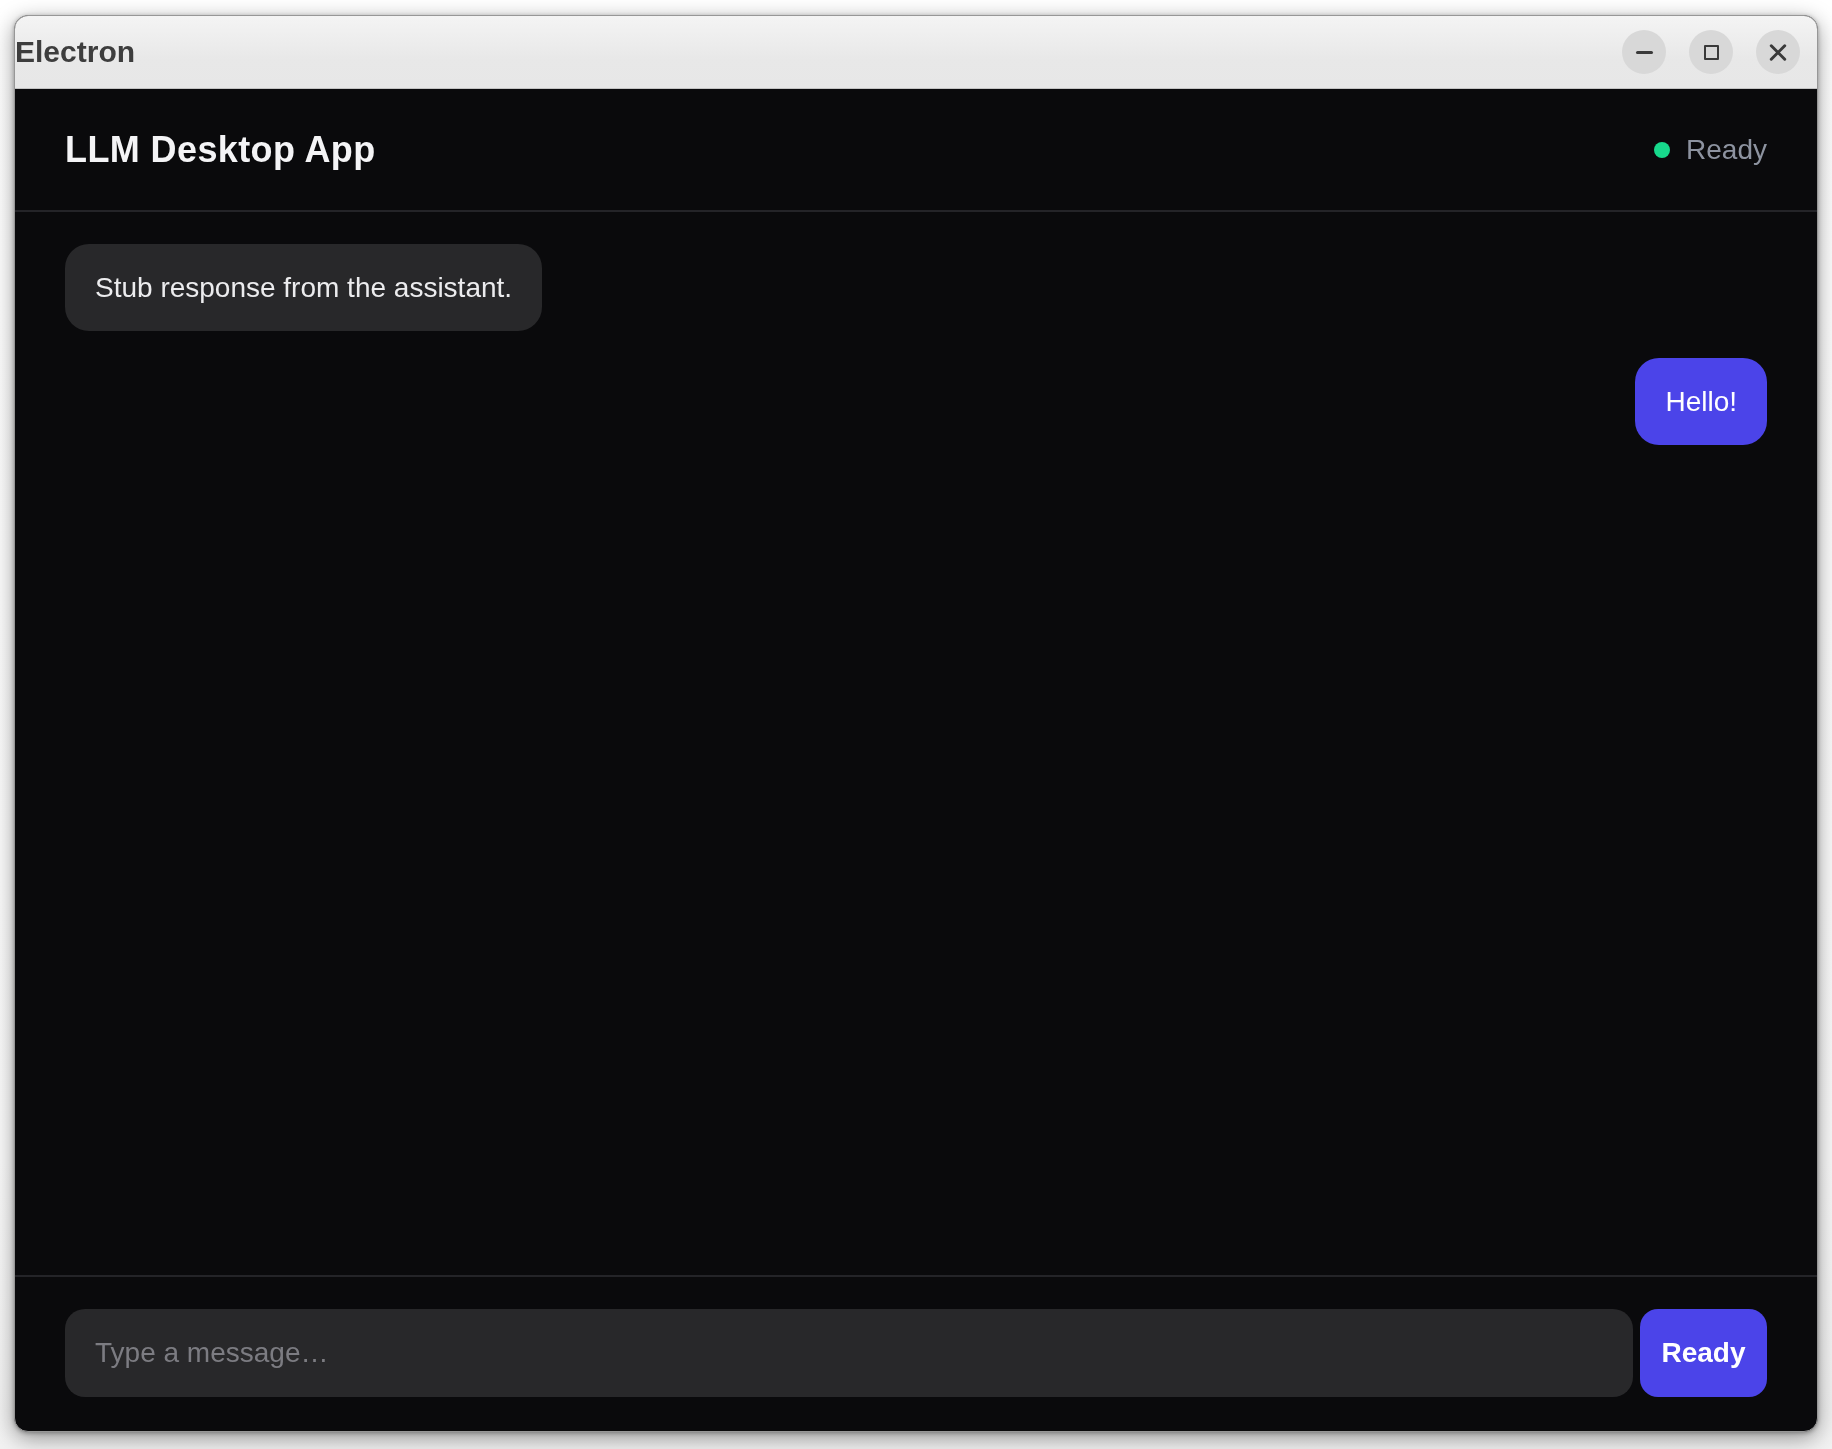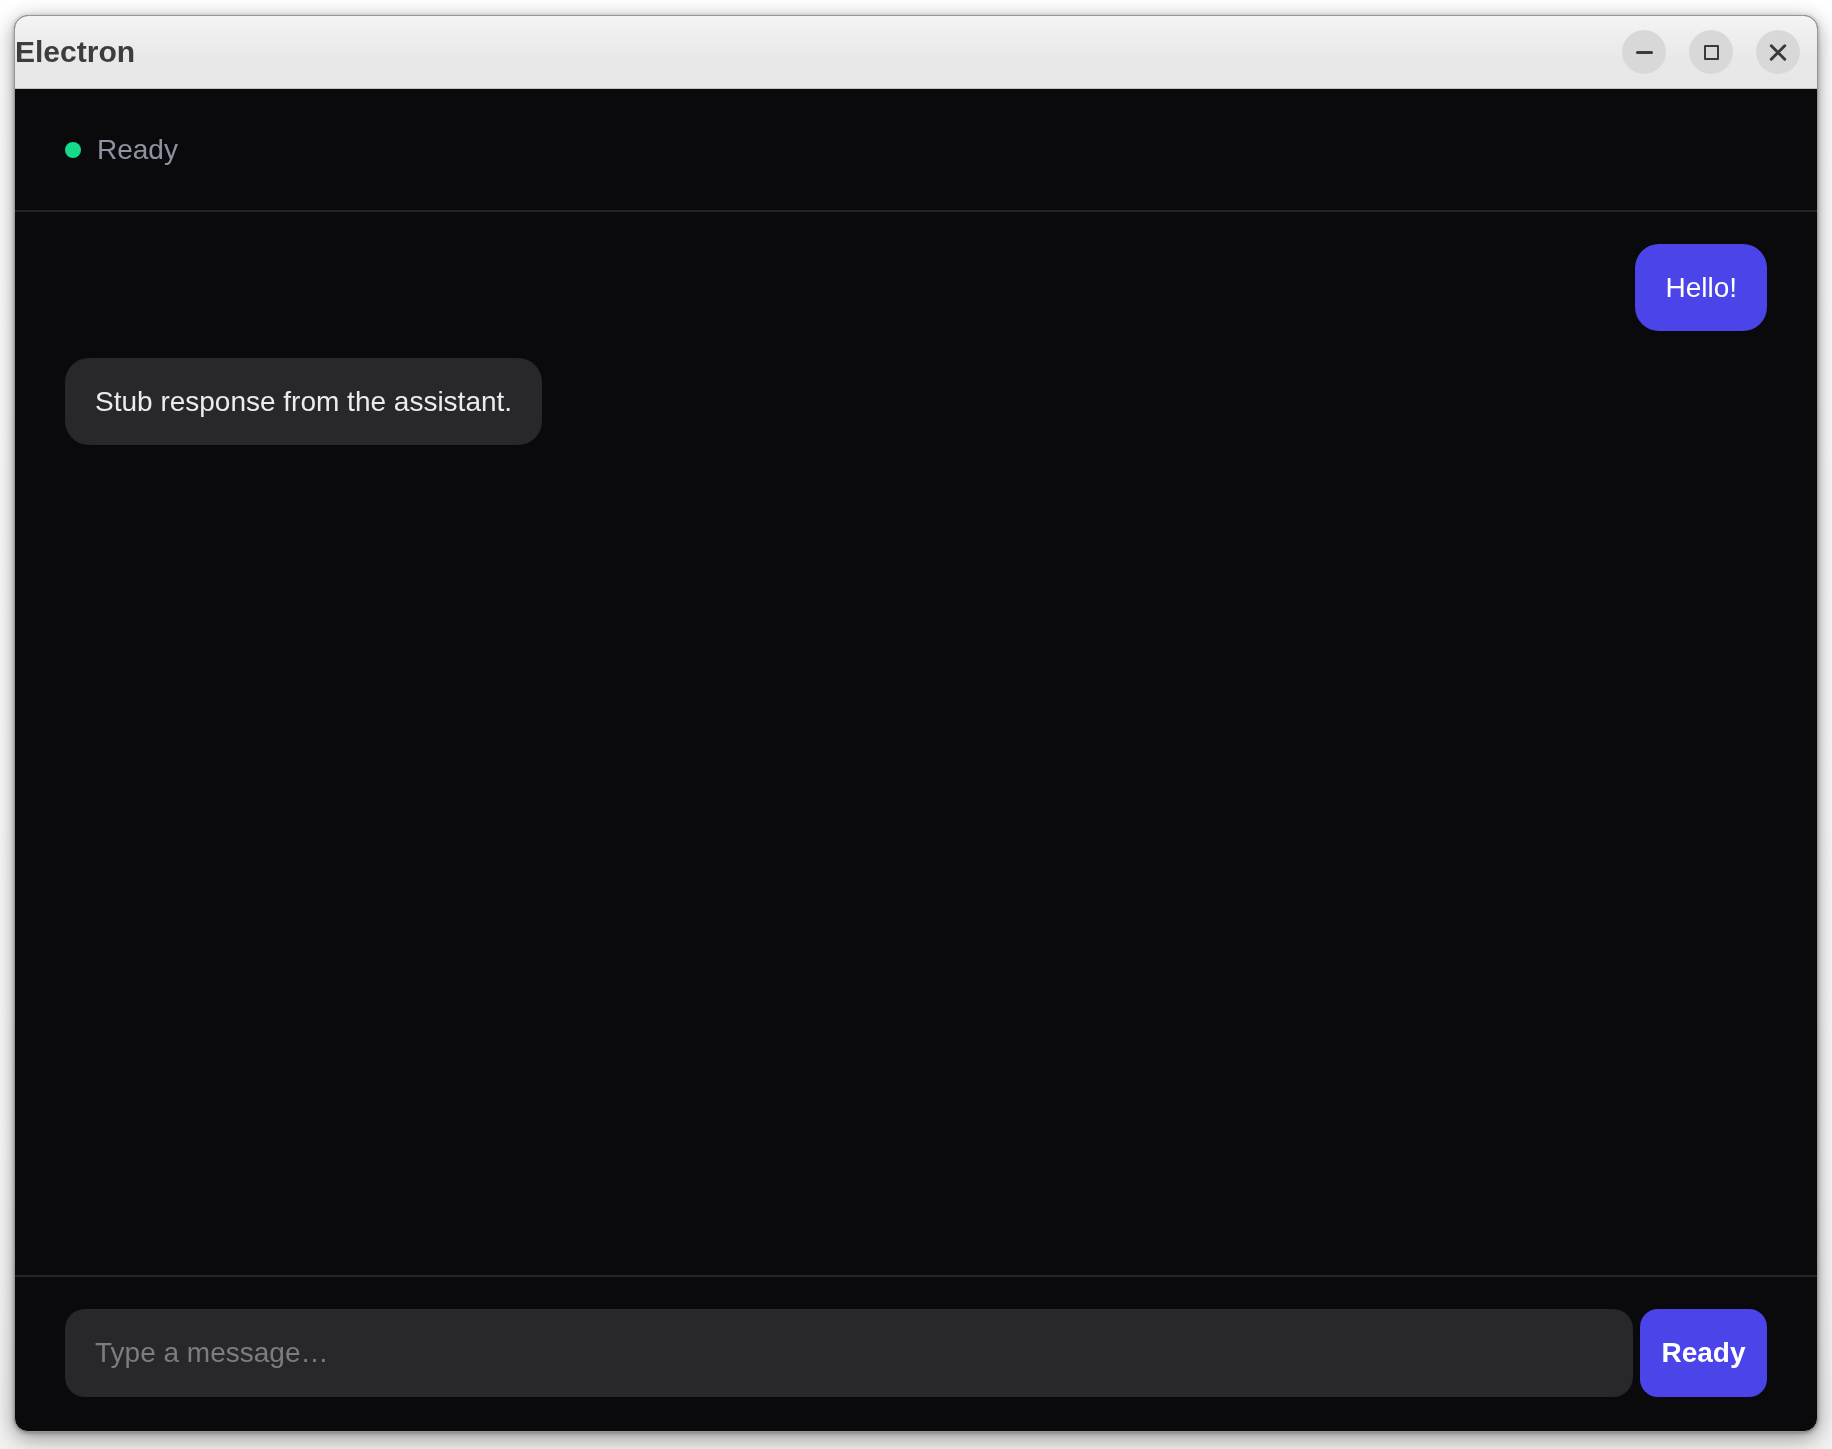--- a/index.html
+++ b/index.html
@@ -160,29 +160,30 @@
       <button class="control-btn">
         <span class="icon-max"></span>
       </button>
       <button class="control-btn">
         <span class="icon-close"></span>
       </button>
     </div>
   </div>
 
   <div class="app-header">
+    <div class="app-title">LLM Desktop App</div>
     <div class="status">
       <span class="status-dot"></span>
       <span class="status-label">Ready</span>
     </div>
   </div>
 
   <div class="chat">
+    <div class="msg assistant">Stub response from the assistant.</div>
     <div class="msg user">Hello!</div>
-    <div class="msg assistant">Stub response from the assistant.</div>
   </div>
 
   <div class="composer">
     <input class="composer-input" type="text" placeholder="Type a message…" style="">
     <button class="send-button">Ready</button>
   </div>
 
 </div>
 
 </body></html>

